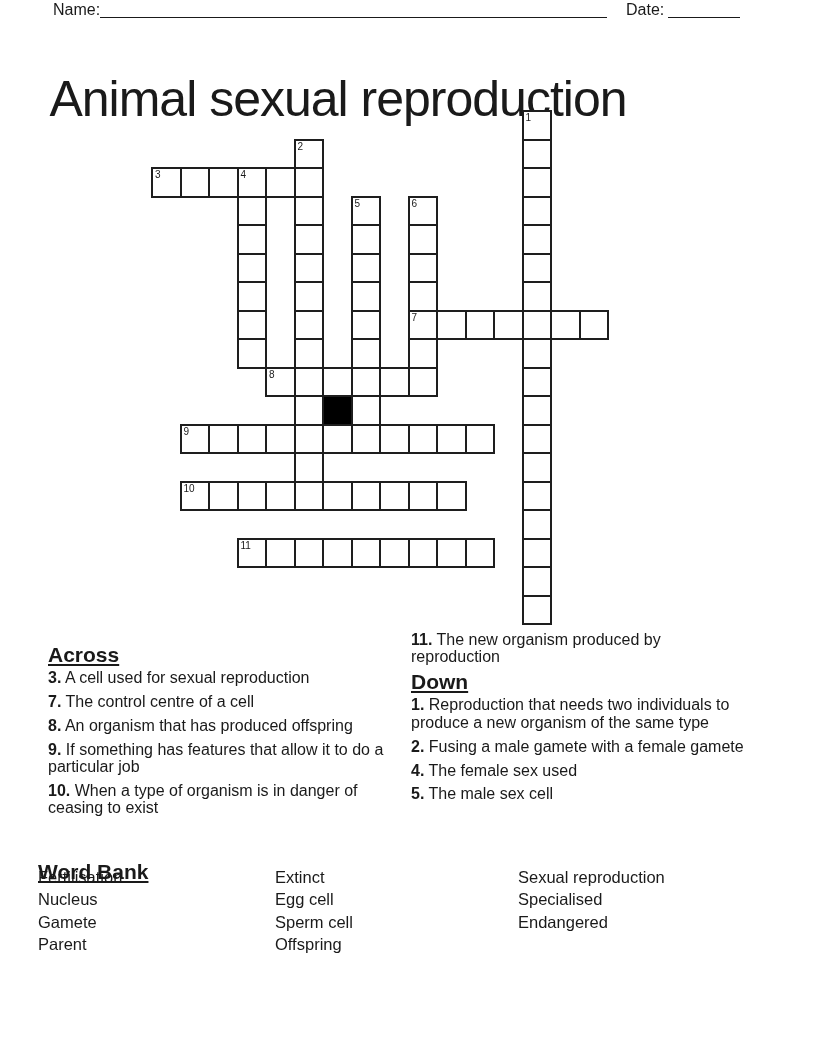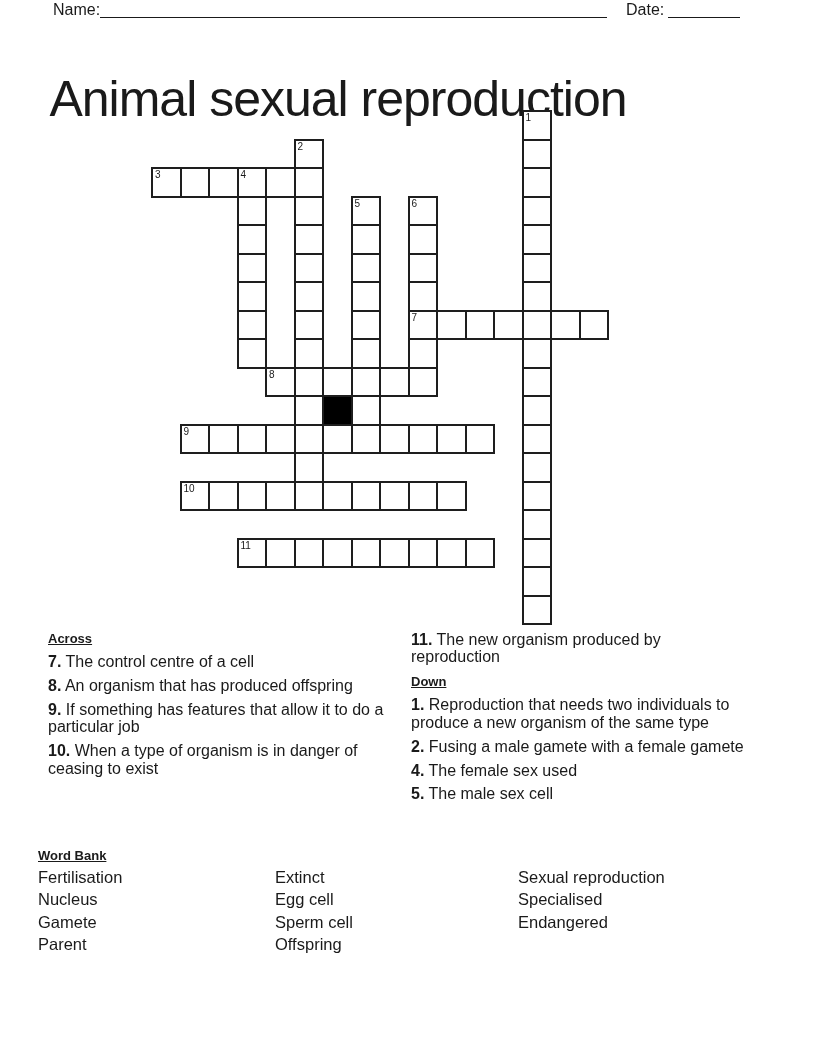--- a/index.html
+++ b/index.html
@@ -25,22 +25,22 @@
     position:absolute;width:30.5px;height:30.5px;box-sizing:border-box;
     border:2px solid #1e1e1e;background:#ffffff;
   }
   .cell.black{background:#000000;}
   .cellnum{position:absolute;top:0;left:2px;font-size:10px;line-height:11px;color:#1a1a1a;}
   
   .cluecol{position:absolute;top:629px;font-size:16px;line-height:17.4px;}
   #clues-left{left:48px;width:348px;}
   #clues-right{left:411px;width:340px;}
   .clue-heading{
-    font-size:13px;font-weight:bold;text-decoration:underline;
-    margin:0 0 4px 0;line-height:20px;
+    font-size:21px;font-weight:bold;text-decoration:underline;
+    margin:16px 0 4px 0;line-height:20px;
   }
   #down-heading{margin-top:0;}
   .clue{margin:0 0 6.5px 0;}
   .clue .num{font-weight:bold;}
   #clues-right{padding-top:2px;}
   
   #wordbank{position:absolute;top:846px;left:38px;width:720px;}
   #wordbank .clue-heading{margin-bottom:0;}
   .wb-col{position:absolute;top:20px;font-size:16.5px;line-height:22.4px;}
   .wb-col.c0{left:0;}
@@ -171,20 +171,21 @@
     <div class="cell" style="left: 350.5px; top: 537.5px;"></div>
     <div class="cell" style="left: 379px; top: 537.5px;"></div>
     <div class="cell" style="left: 407.5px; top: 537.5px;"></div>
     <div class="cell" style="left: 436px; top: 537.5px;"></div>
     <div class="cell" style="left: 464.5px; top: 537.5px;"></div>
     <div class="cell black" style="left: 322px; top: 395px;"></div>
   </div>
 
 <div class="cluecol" id="clues-left">
     <h2 class="clue-heading" id="across-heading">Across</h2>
+    <p class="clue"><span class="num">3.</span> <span>A cell used for sexual reproduction</span></p>
     <p class="clue"><span class="num">7.</span> <span>The control centre of a cell</span></p>
     <p class="clue"><span class="num">8.</span> <span>An organism that has produced offspring</span></p>
     <p class="clue"><span class="num">9.</span> <span>If something has features that allow it to do a particular job</span></p>
     <p class="clue"><span class="num">10.</span> <span>When a type of organism is in danger of ceasing to exist</span></p>
   </div>
 <div class="cluecol" id="clues-right">
     <p class="clue"><span class="num">11.</span> <span>The new organism produced by reproduction</span></p>
     <h2 class="clue-heading" id="down-heading">Down</h2>
     <p class="clue"><span class="num">1.</span> <span>Reproduction that needs two individuals to produce a new organism of the same type</span></p>
     <p class="clue"><span class="num">2.</span> <span>Fusing a male gamete with a female gamete</span></p>

